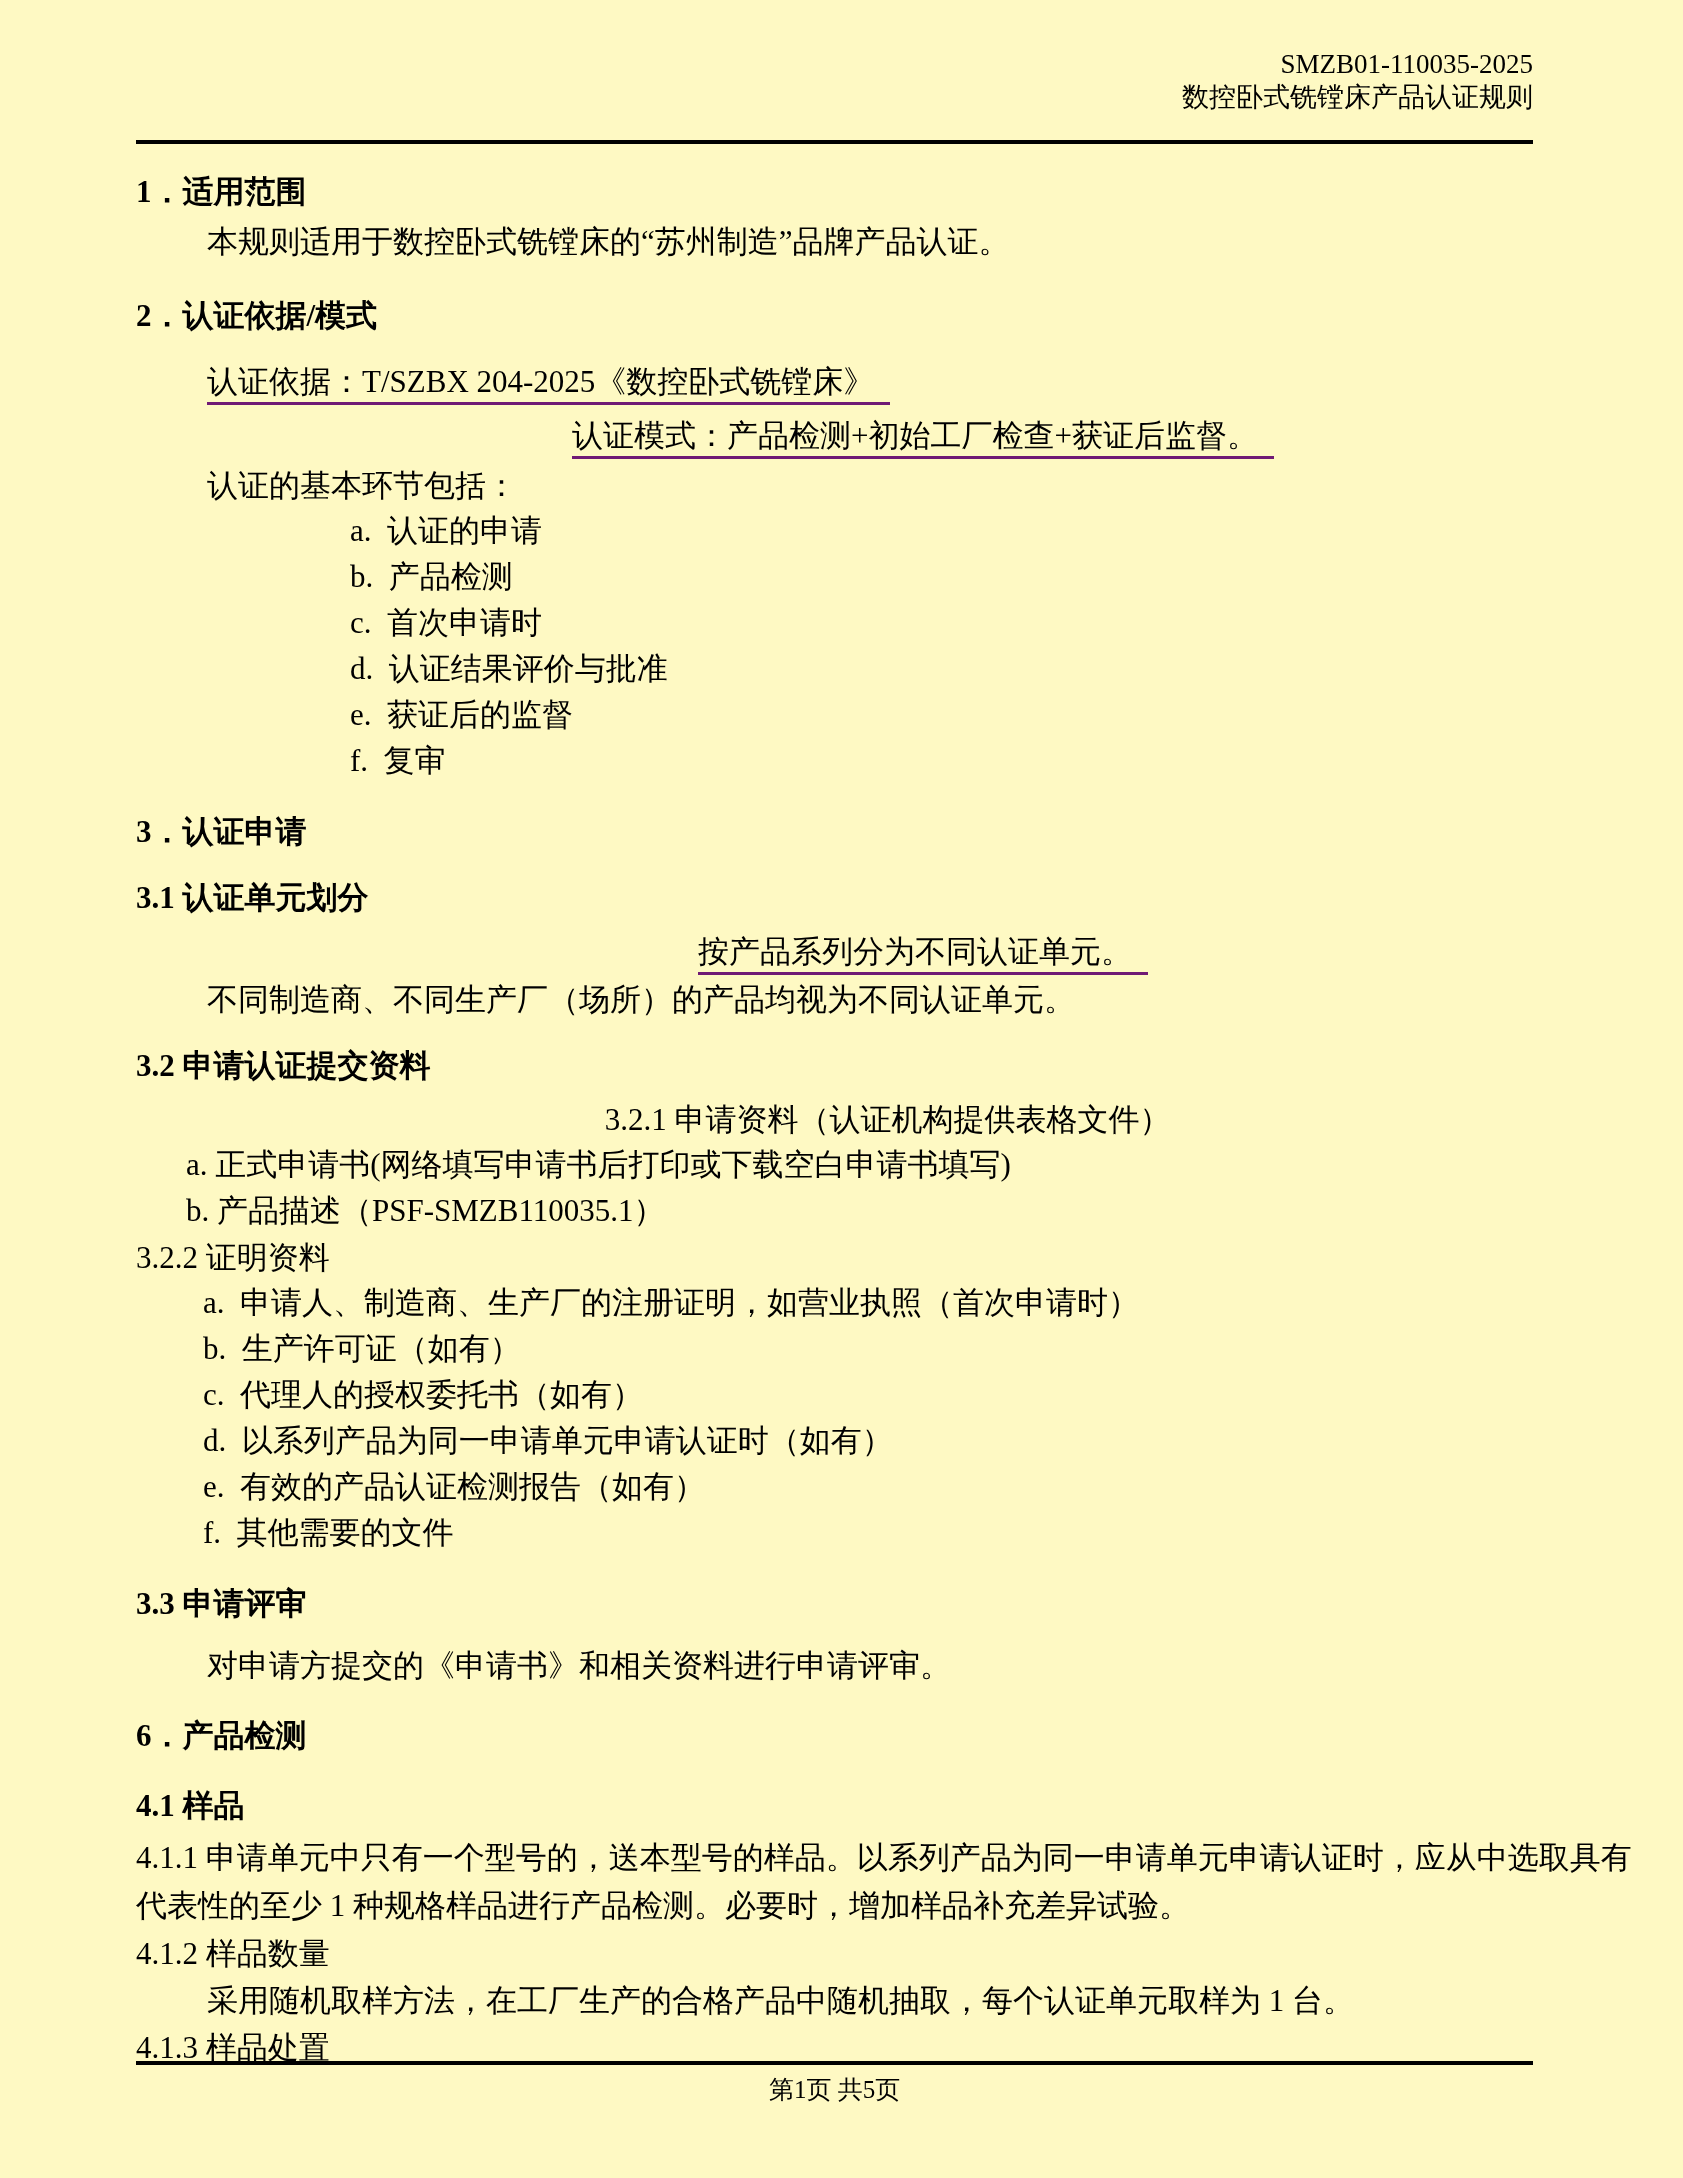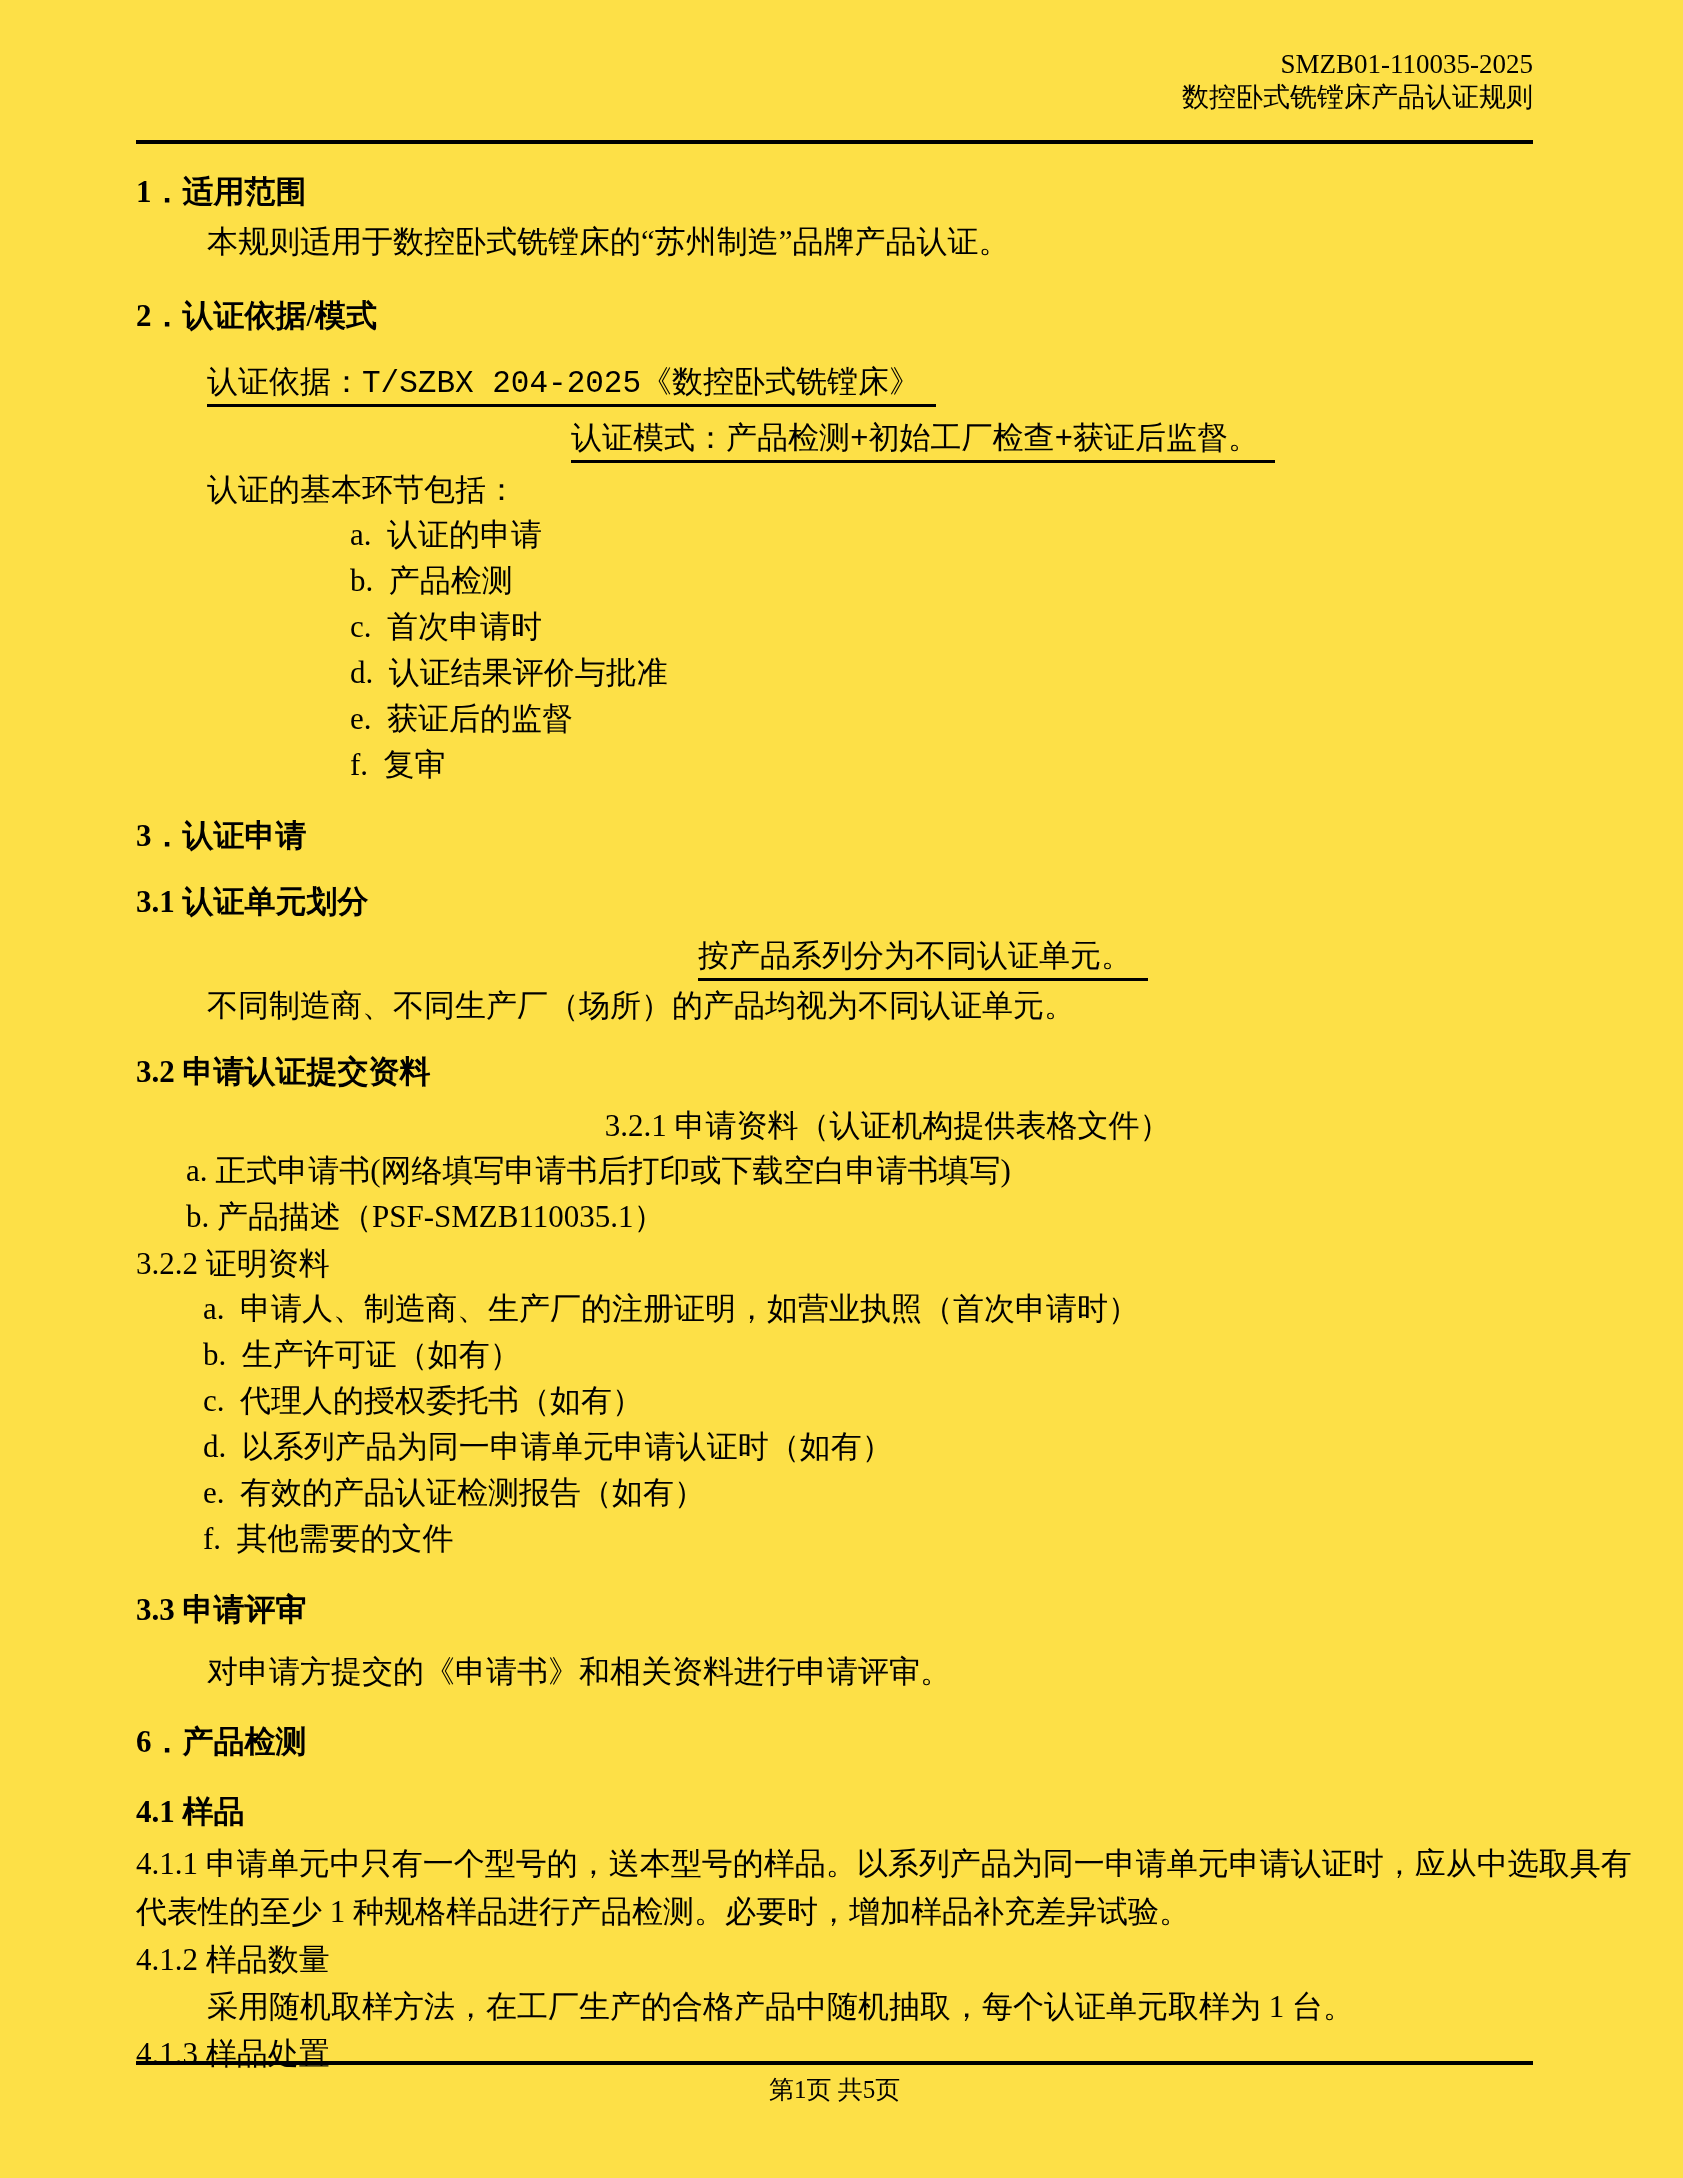--- a/index.html
+++ b/index.html
@@ -1,20 +1,20 @@
 <!DOCTYPE html>
 <html><head>
 <meta charset="utf-8">
 <style>
   html, body { margin: 0; padding: 0; background: #ffffff; }
   .page {
     position: relative;
     width: 1683px;
     height: 2178px;
-    background: #fde047;
+    background: #fef9c3;
     font-family: "Liberation Serif", "DejaVu Serif", serif;
     color: #000000;
     overflow: hidden;
   }
   .header {
     padding: 48px 150px 0 136px;
     text-align: right;
     font-size: 27px;
     line-height: 33px;
   }
@@ -31,24 +31,23 @@
   .h-main { font-weight: bold; }
   .h-sub  { font-weight: bold; }
   p, .line { margin: 0; }
   .ind  { padding-left: 71px; }
   .steps { padding-left: 214px; }
   .s321-items { padding-left: 50px; }
   .s322-items { padding-left: 67px; }
   .pre { white-space: pre-wrap; }
   .step-line { line-height: 46px; }
   .ul {
-    border-bottom: 3px solid #000000;
+    border-bottom: 3px solid #701a75;
     padding-bottom: 3px;
     padding-right: 16px;
-    font-family: Liberation Mono, monospace;
   }
   .wrap2 { line-height: 48px; }
   .mt-6  { margin-top: 6px; }
   .mt-10 { margin-top: 10px; text-align: center; }
   .mt-18 { margin-top: 18px; }
   .mt-22 { margin-top: 22px; }
   .mt-26 { margin-top: 26px; }
   .mt-30 { margin-top: 30px; }
   .mt-2  { margin-top: 2px; }
   .mt-3  { margin-top: 3px; }

